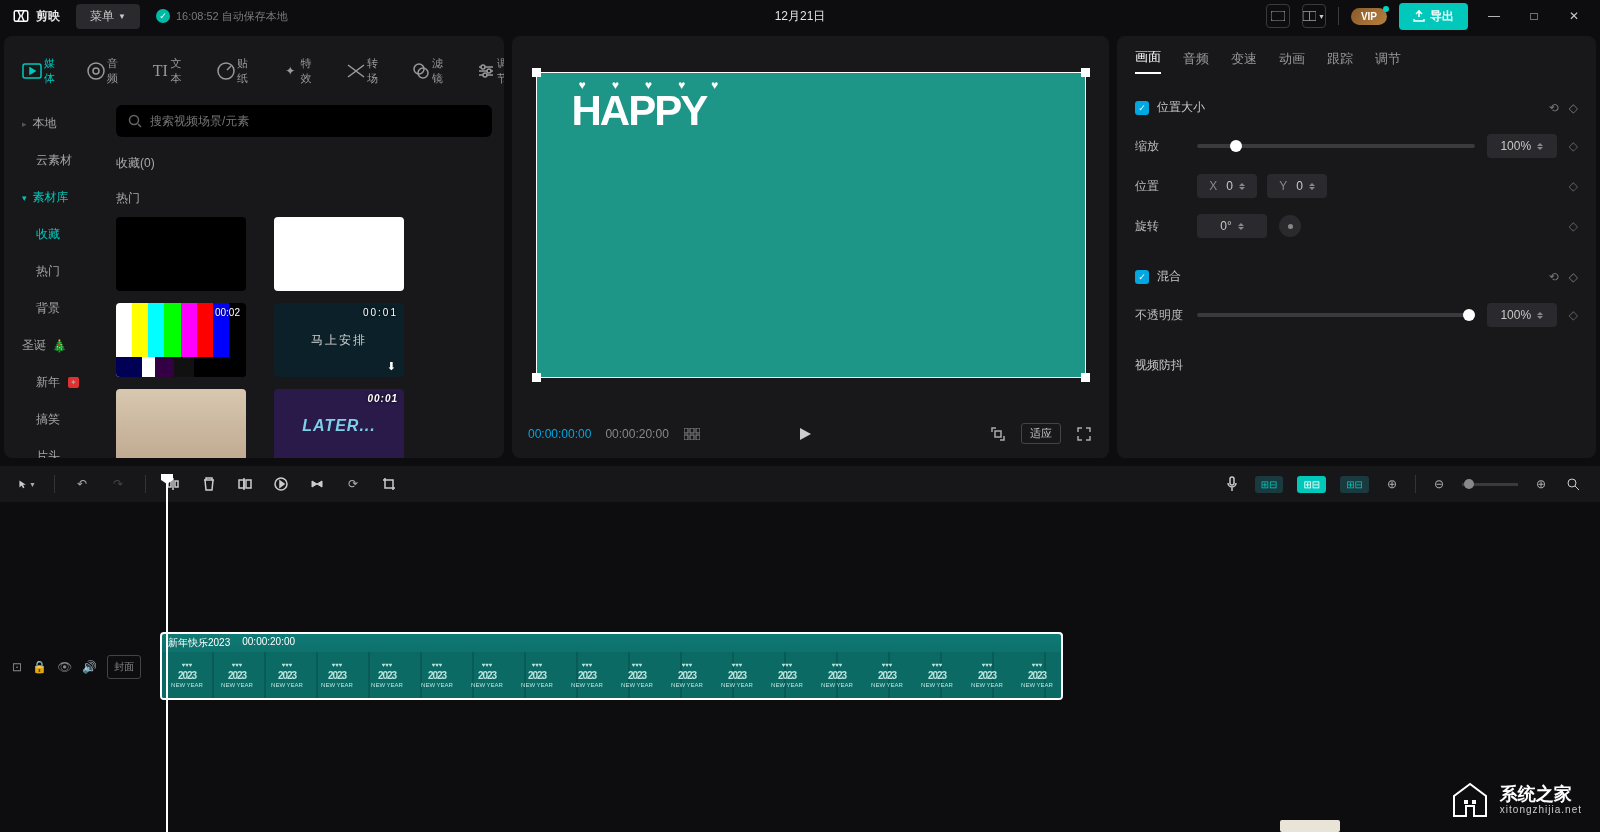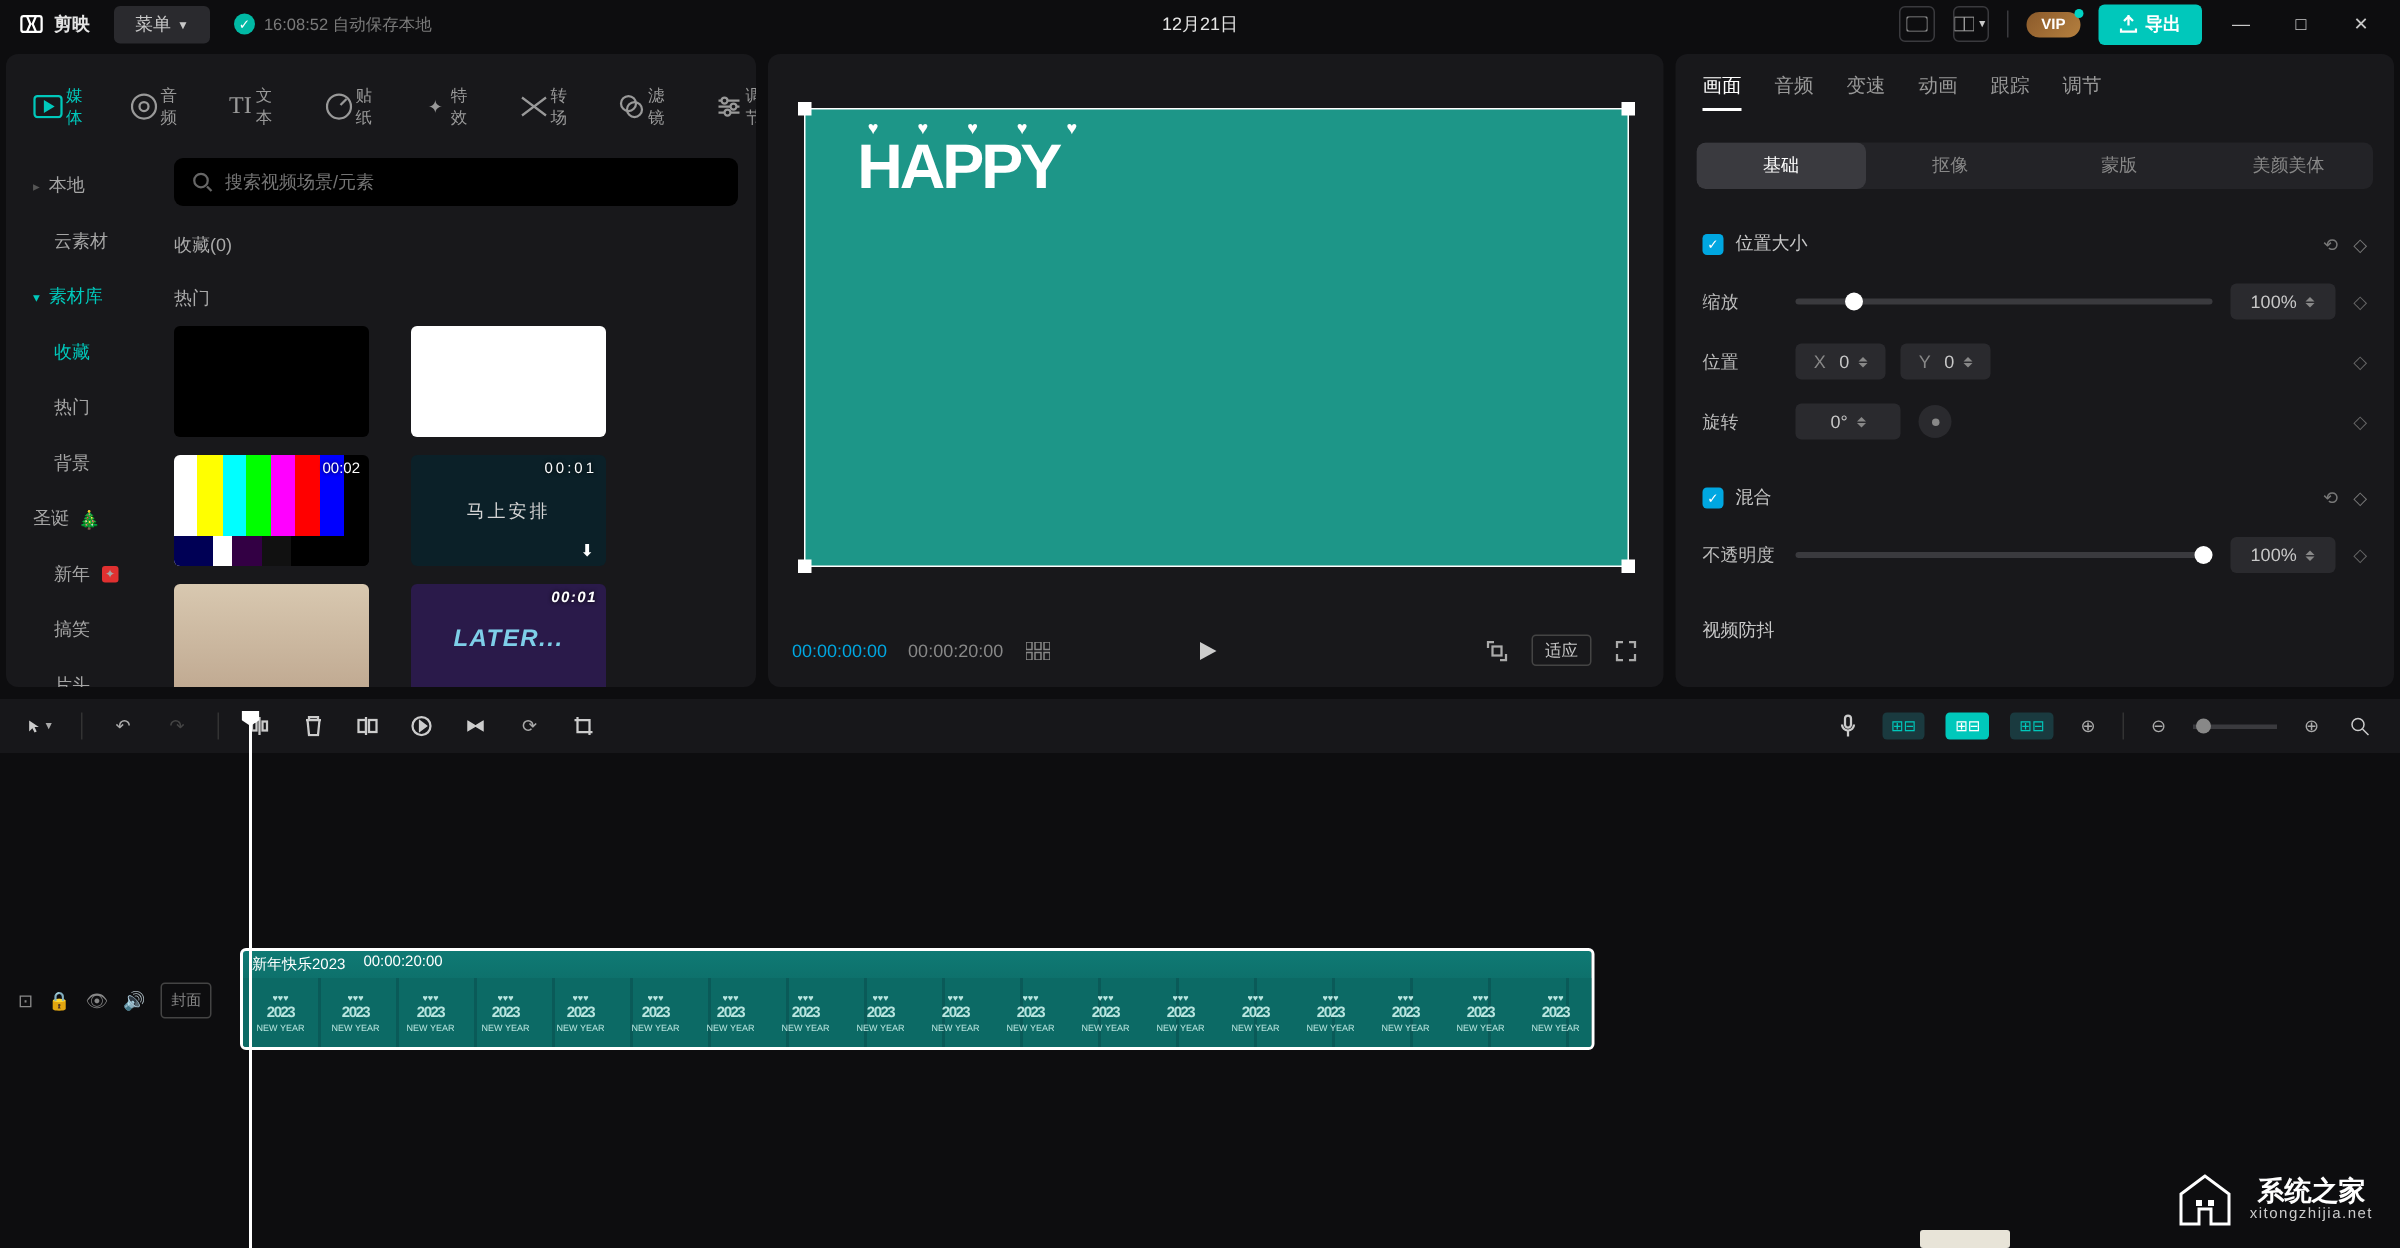--- a/index.html
+++ b/index.html
@@ -69,21 +69,21 @@
 .player-controls { display: flex; align-items: center; padding: 10px 16px 14px; gap: 14px; }
 .time-cur { color: #00a7e1; font-size: 12px; }
 .time-dur { color: #888; font-size: 12px; }
 .pc-ico { width: 18px; height: 18px; display: flex; align-items: center; justify-content: center; cursor: pointer; color: #aaa; }
 .play-btn { margin: 0 auto; }
 .pc-right { margin-left: auto; display: flex; gap: 14px; align-items: center; }
 .fit-btn { border: 1px solid #444; border-radius: 3px; padding: 2px 8px; font-size: 11px; cursor: pointer; }
 
 
 .props { padding: 0; overflow-y: auto; }
-.prop-tabs { display: flex; gap: 22px; padding: 12px 18px 8px; border-bottom: 1px solid transparent; }
+.prop-tabs { display: flex; gap: 22px; padding: 12px 18px 8px; border-bottom: 1px solid transparent; align-items: flex-end; }
 .prop-tab { cursor: pointer; font-size: 13px; color: #999; padding-bottom: 6px; }
 .prop-tab.active { color: #fff; border-bottom: 2px solid #fff; }
 .sub-tabs { display: flex; background: #232327; border-radius: 6px; margin: 12px 14px; overflow: hidden; }
 .sub-tab { flex: 1; text-align: center; padding: 7px 0; cursor: pointer; font-size: 12px; color: #888; }
 .sub-tab.active { background: #3a3a3f; color: #fff; border-radius: 6px; }
 .prop-section { padding: 6px 18px; }
 .sect-head { display: flex; align-items: center; gap: 8px; padding: 10px 0; }
 .sect-head .chk { width: 14px; height: 14px; border-radius: 3px; background: #00a7e1; display: flex; align-items: center; justify-content: center; font-size: 9px; color: #fff; }
 .sect-head .reset { margin-left: auto; display: flex; gap: 10px; color: #777; }
 .sect-head .reset span{cursor:pointer;}
@@ -123,21 +123,21 @@
 .playhead { position: absolute; top: -20px; bottom: 0; width: 2px; background: #fff; left: 6px; z-index: 5; }
 .playhead::before { content: ''; position: absolute; top: -8px; left: -5px; width: 12px; height: 10px; background: #fff; clip-path: polygon(0 0,100% 0,100% 60%,50% 100%,0 60%); }
 .clip { position: absolute; top: 130px; left: 0; width: 903px; height: 68px; background: linear-gradient(180deg,#0f7a74,#0a5a57); border: 2px solid #fff; border-radius: 4px; overflow: hidden; }
 .clip-label { position: absolute; top: 2px; left: 6px; font-size: 10px; color: #fff; display: flex; gap: 12px; }
 .clip-tex { position: absolute; top: 18px; left: 0; right: 0; bottom: 0; background: repeating-linear-gradient(90deg, #0c6a65 0 50px, #0a5a58 50px 52px); display: flex; align-items: center; overflow: hidden; }
 .clip-tex .frame { min-width: 50px; text-align: center; font-size: 8px; color: #b8e5df; line-height: 1.1; }
 .clip-tex .frame b{display:block;font-size:10px;letter-spacing:-1px;}
 .watermark { position: absolute; bottom: 14px; right: 18px; display: flex; align-items: center; gap: 10px; color: #fff; z-index: 50; }
 .watermark svg { width: 40px; height: 36px; }
 .watermark .txt { display: flex; flex-direction: column; line-height: 1.1; }
-.watermark .txt .big { font-size: 18px; font-weight: bold; text-align: center; }
+.watermark .txt .big { font-size: 18px; font-weight: bold; }
 .watermark .txt .small { font-size: 10px; letter-spacing: 1px; color: #ccc; }
 .ghost { position: absolute; bottom: 0; right: 260px; width: 60px; height: 12px; background: #e8e4d8; border-radius: 2px; }
 </style>
 </head>
 <body>
 
 <div class="titlebar">
   <div class="logo">
     <svg viewBox="0 0 24 24" fill="none" stroke="#fff" stroke-width="2">
         <rect x="3" y="5" width="18" height="14" rx="2"></rect>
@@ -380,26 +380,20 @@
 
   <div class="panel props">
     <div class="prop-tabs">
       <div class="prop-tab active">画面</div>
       <div class="prop-tab">音频</div>
       <div class="prop-tab">变速</div>
       <div class="prop-tab">动画</div>
       <div class="prop-tab">跟踪</div>
       <div class="prop-tab">调节</div>
     </div>
-    <div class="sub-tabs">
-      <div class="sub-tab active">基础</div>
-      <div class="sub-tab">抠像</div>
-      <div class="sub-tab">蒙版</div>
-      <div class="sub-tab">美颜美体</div>
-    </div>
     <div class="prop-section">
       <div class="sect-head">
         <span class="chk">✓</span>
         <span>位置大小</span>
         <div class="reset">
             <span>⟲</span>
             <span>◇</span>
           </div>
       </div>
       <div class="prop-row">

